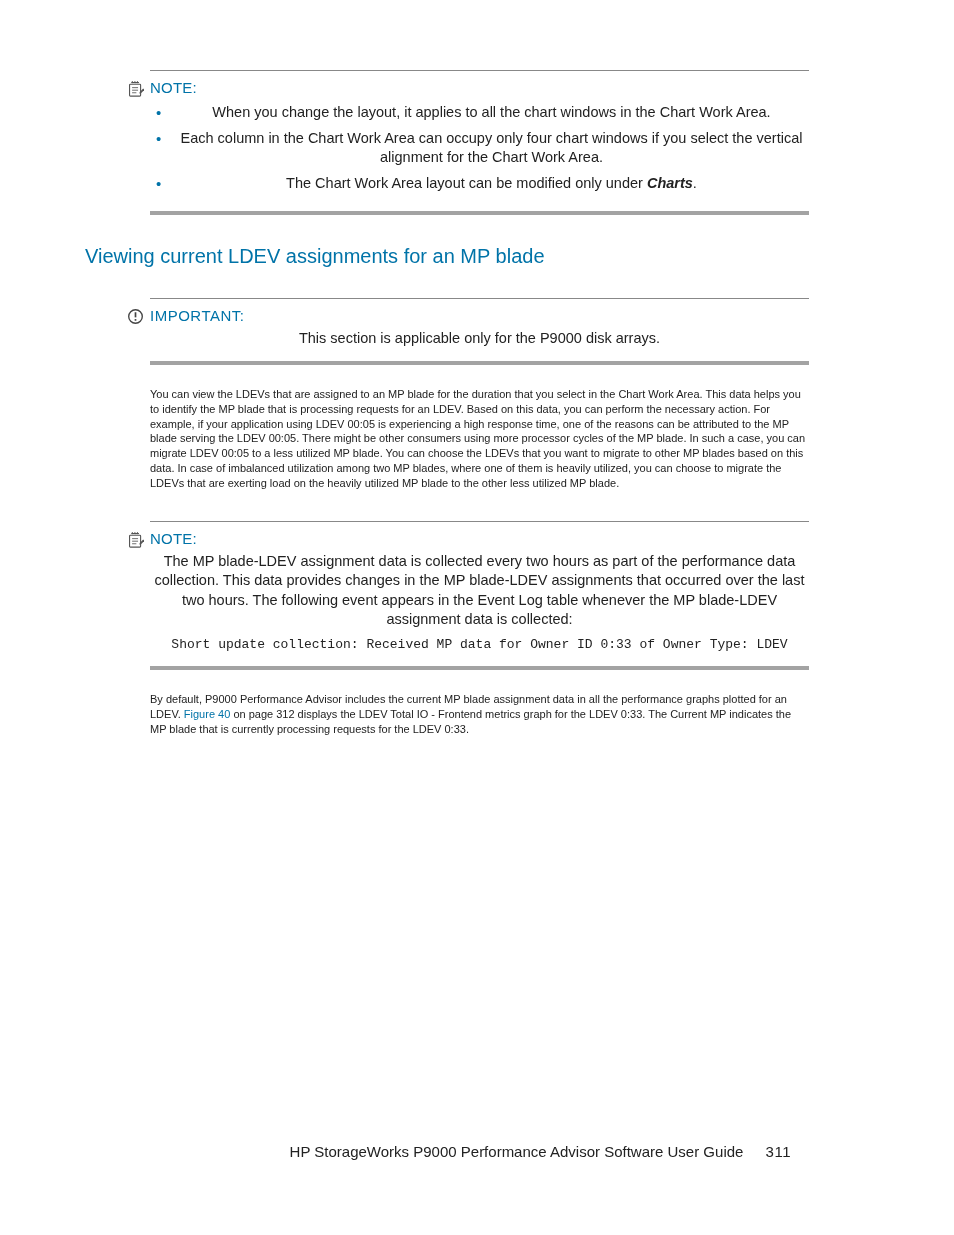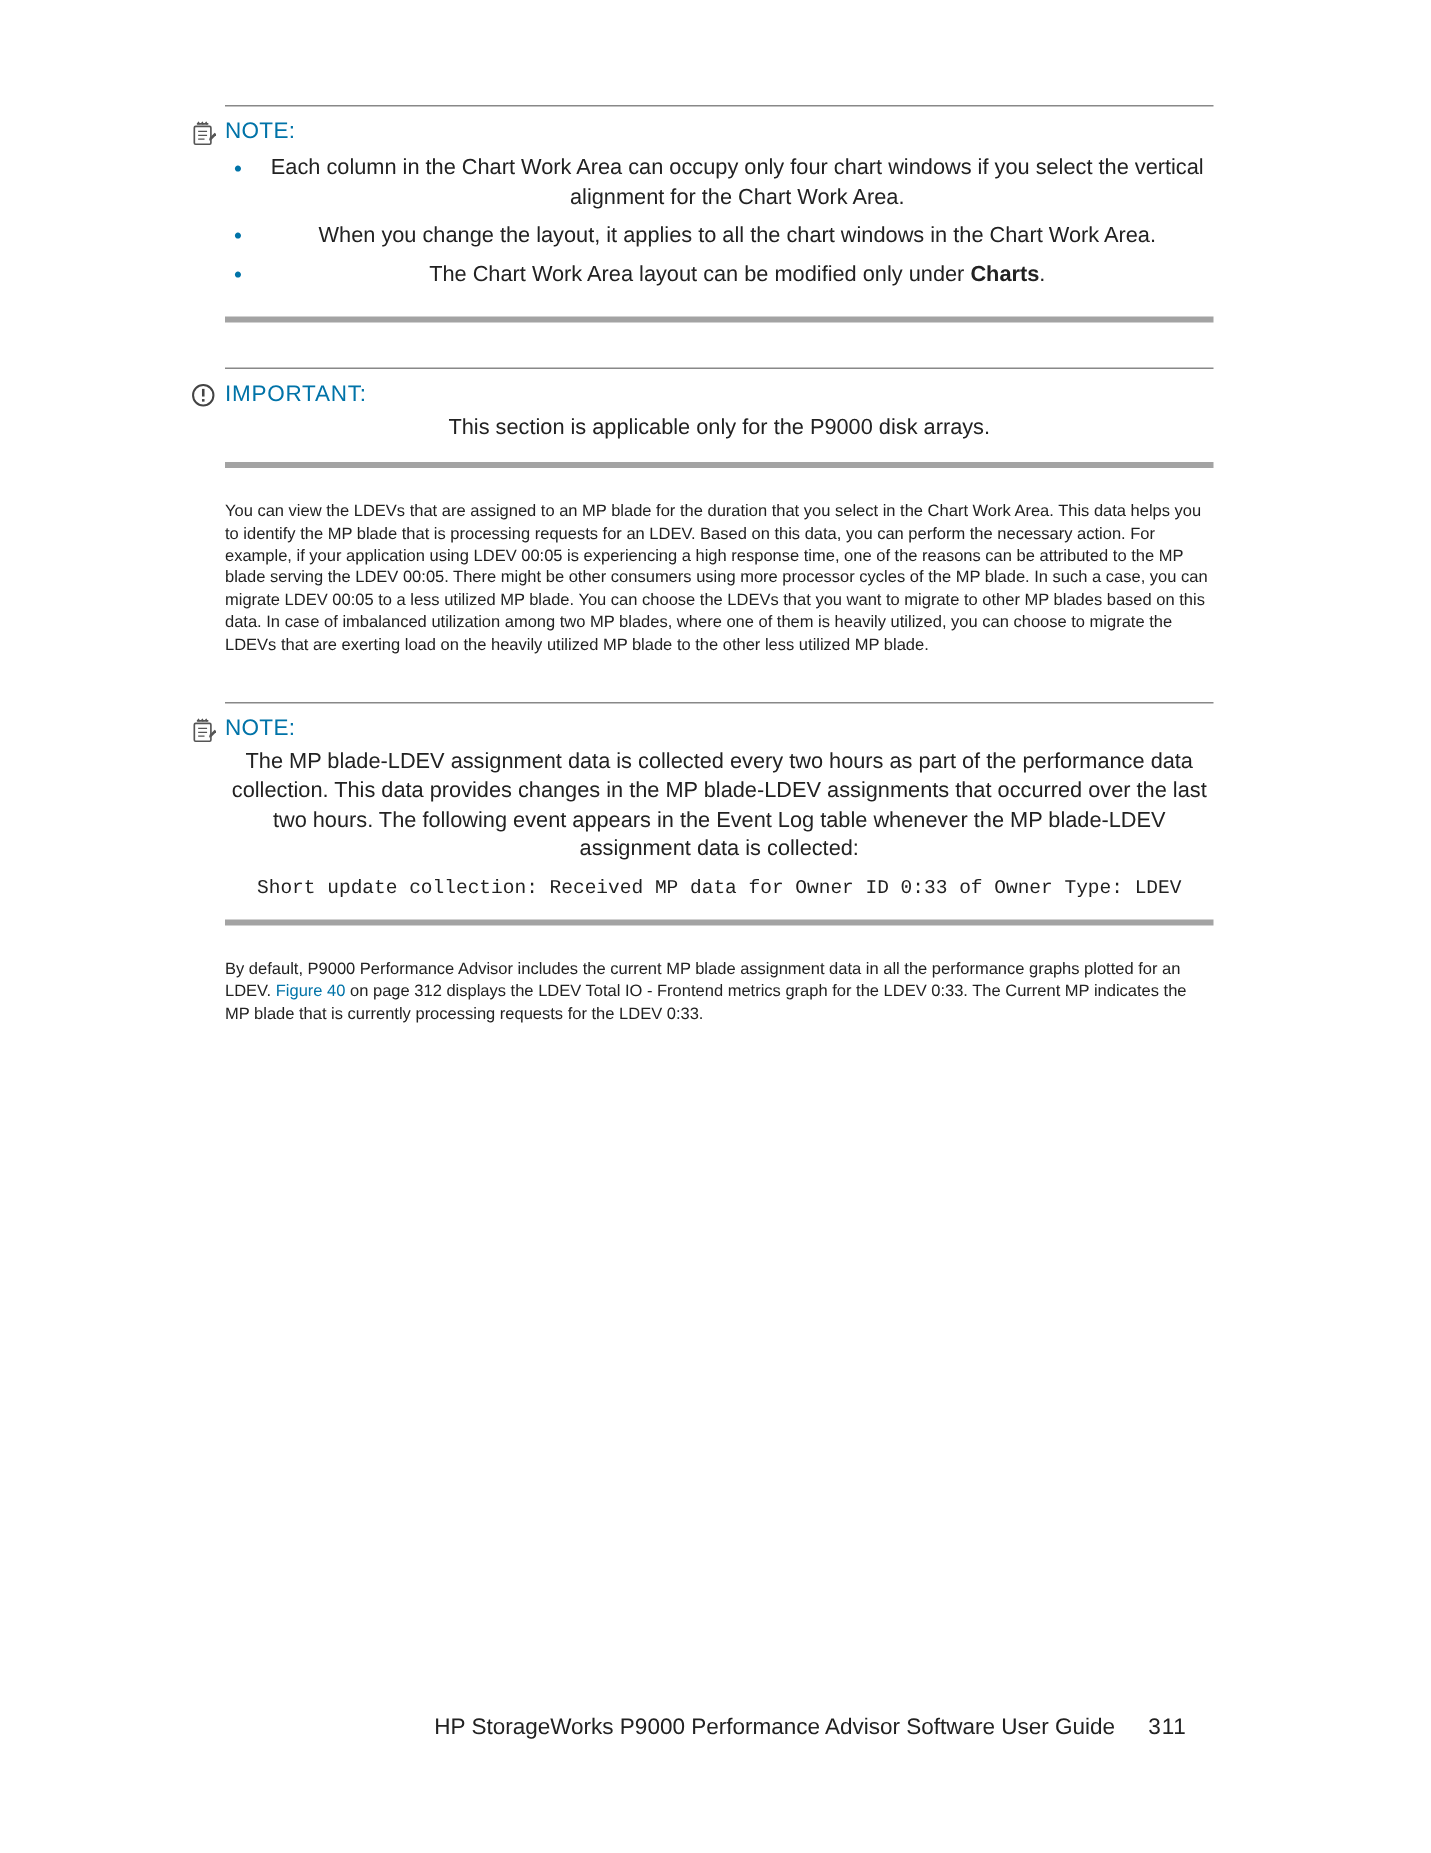--- a/index.html
+++ b/index.html
@@ -76,21 +76,21 @@
     line-height: 1.35;
     font-size: 11px;
     margin-bottom: 30px;
   }
   .mono {
     font-family: Liberation Mono, monospace;
     font-size: 13px;
     line-height: 1.4;
     padding-top: 6px;
   }
-  strong { font-weight: bold; }
+  strong { font-weight: bold; font-style: italic; }
   .link { color: #0073A8; }
   .footer {
     position: absolute;
     bottom: 75px;
     right: 163px;
     font-size: 15px;
   }
   .page-num { margin-left: 18px; letter-spacing: 0.5px; }
   .composite span { }
 </style>
@@ -106,28 +106,29 @@
           <rect x="3" y="5" width="13" height="14" rx="1" fill="none" stroke="#555" stroke-width="1.3"></rect>
           <path d="M5 3 h9" stroke="#555" stroke-width="1.3" fill="none"></path>
           <path d="M6 1.5 l1 2 M9 1.5 l1 2 M12 1.5 l1 2" stroke="#555" stroke-width="1.2"></path>
           <path d="M6 9 h7 M6 12 h7 M6 15 h5" stroke="#555" stroke-width="1"></path>
           <path d="M15 14 l4 -4 l1.5 1.5 l-4 4 l-2 0.5 z" fill="#555"></path>
         </svg>
       </span>
       <span class="callout-label">NOTE:</span>
     </div>
     <ul class="bullets">
+      <li>When you change the layout, it applies to all the chart windows in the Chart Work Area.</li>
       <li>Each column in the Chart Work Area can occupy only four chart windows if you select the vertical alignment for the Chart Work Area.</li>
-      <li>When you change the layout, it applies to all the chart windows in the Chart Work Area.</li>
       <li class="composite">
         <span>The Chart Work Area layout can be modified only under </span><strong>Charts</strong><span>.</span>
       </li>
     </ul>
   </div>
 
+  <h2 class="h2">Viewing current LDEV assignments for an MP blade</h2>
 
   <div class="callout important" style="margin-bottom:22px;">
     <div class="callout-header">
       <span class="callout-icon">
         <svg viewBox="0 0 20 20" width="17" height="17">
           <circle cx="10" cy="10" r="8" fill="none" stroke="#444" stroke-width="1.6"></circle>
           <rect x="9" y="5" width="2" height="6" fill="#444"></rect>
           <rect x="9" y="13" width="2" height="2" fill="#444"></rect>
         </svg>
       </span>

